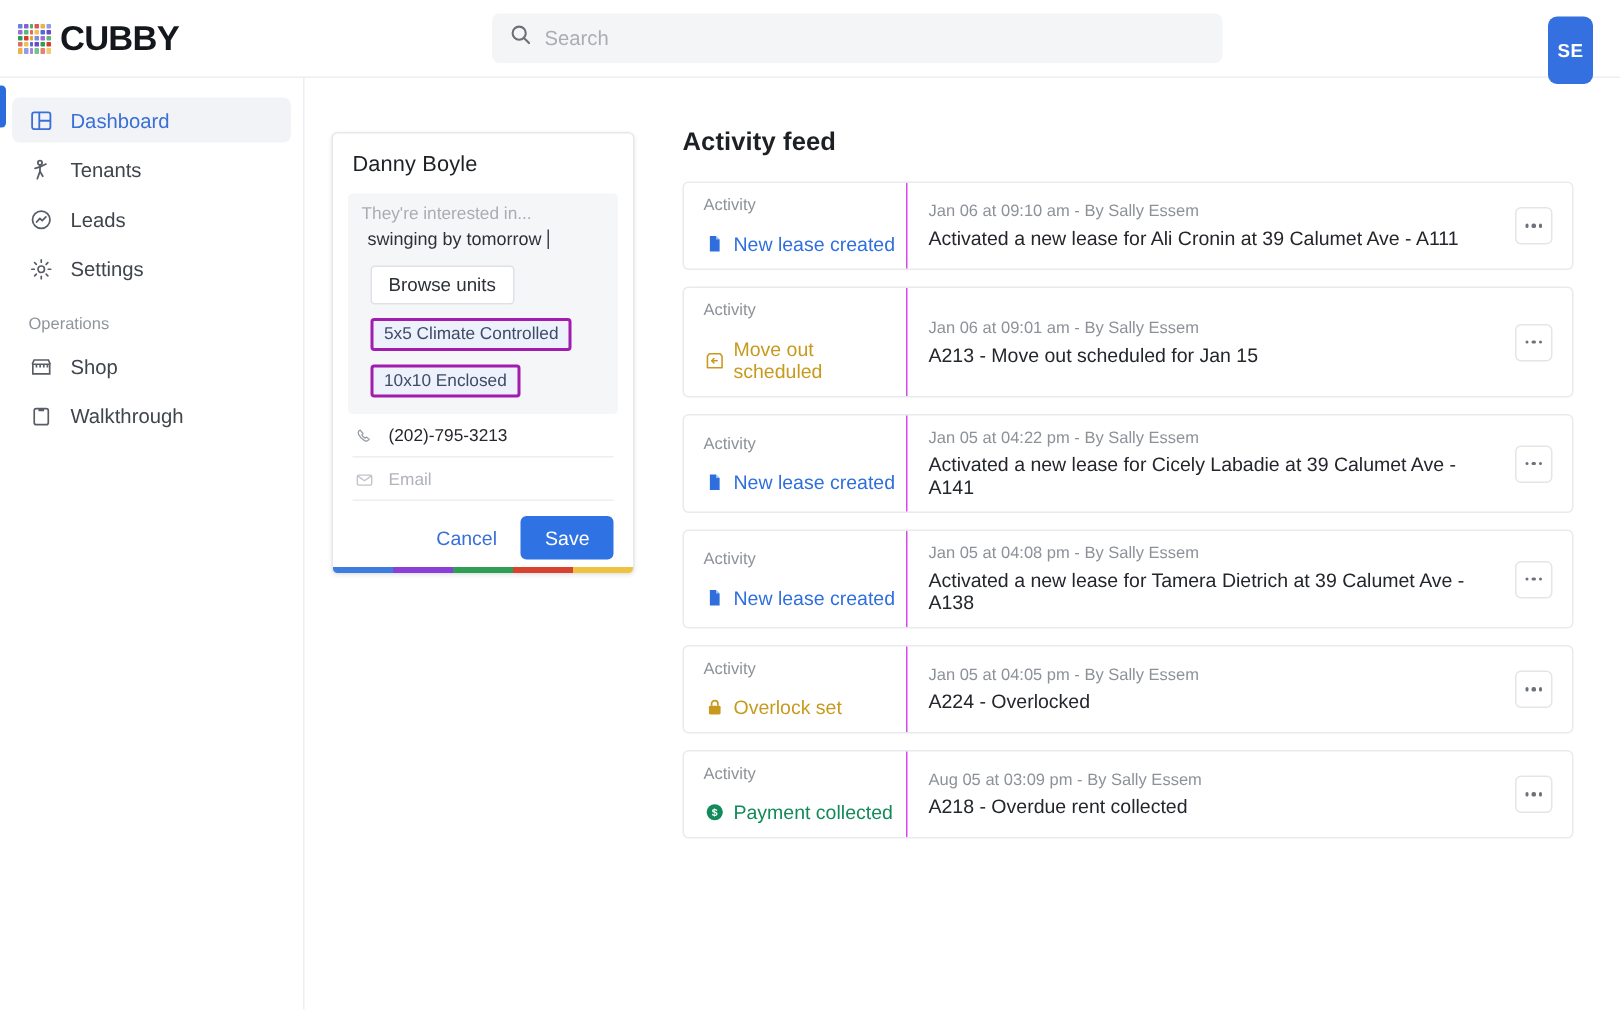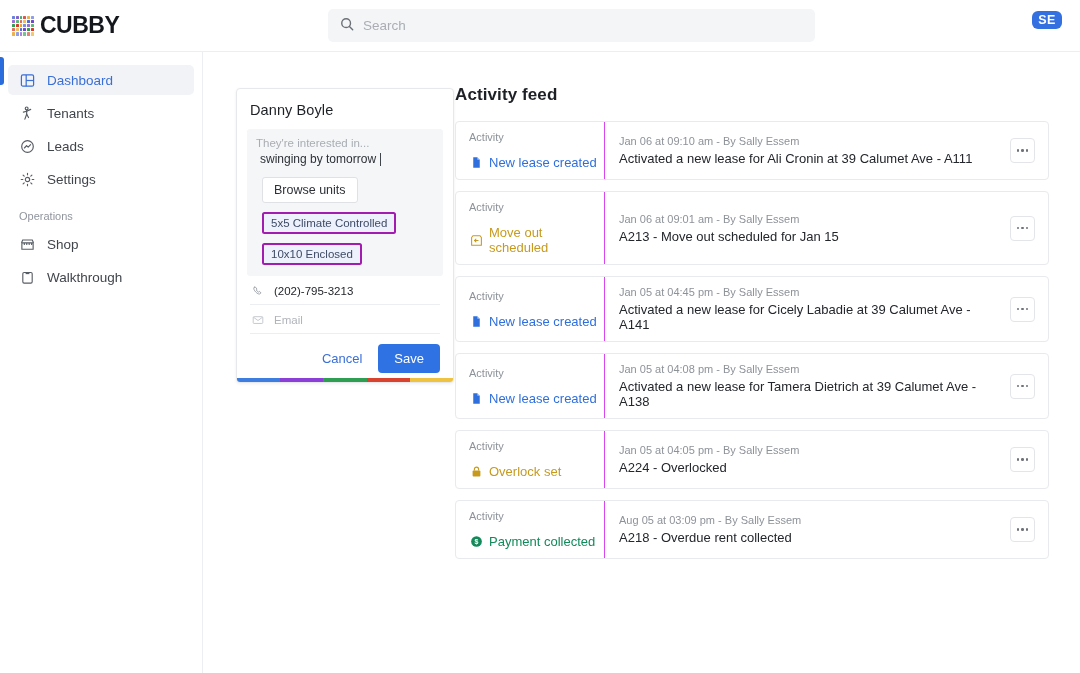--- a/index.html
+++ b/index.html
@@ -40,21 +40,21 @@
   }
   .search-input {
     border: none; outline: none; background: transparent;
     font-size: 13.5px; color: #3c4043; width: 100%;
     font-family: "Liberation Sans", sans-serif;
   }
   .search-input::placeholder { color: #aaaeb4; }
 
   .avatar {
     position: absolute; right: 18px; top: 11px;
-    width: 30px; height: 18px; border-radius: 6px;
+    width: 30px; height: 45px; border-radius: 6px;
     background: #3470e0; color: #ffffff;
     font-size: 12.5px; font-weight: bold;
     display: flex; align-items: center; justify-content: center;
     letter-spacing: 0.3px;
   }
 
   
   .sidebar {
     position: absolute; left: 0; top: 52px;
     width: 203px; height: 621px;
@@ -75,22 +75,22 @@
   .nav-item.active { background: #f1f3f6; color: #3a6fd8; font-weight: normal; }
   .nav-ico { width: 17px; height: 17px; display: flex; align-items: center; justify-content: center; flex: 0 0 17px; }
   .nav-ico svg { display: block; }
   .nav-section {
     font-size: 11px; color: #90959d;
     padding: 13px 0 7px 19px;
   }
 
   
   .leadcard {
-    position: absolute; left: 236px; top: 88px;
-    width: 218px;
+    position: absolute; left: 221px; top: 88px;
+    width: 202px;
     background: #ffffff;
     border: 1px solid #e6e8eb;
     border-radius: 4px;
     box-shadow: 0 1px 3px rgba(20,25,35,0.07);
     padding: 13px 13px 0 13px;
     overflow: hidden;
   }
   .lead-name {
     font-size: 14.5px; color: #1d2025; font-weight: normal;
     margin-bottom: 11px; letter-spacing: 0.1px;
@@ -419,21 +419,21 @@
             <span class="act-type-ico">
               <svg xmlns="http://www.w3.org/2000/svg" width="13" height="13" viewBox="0 0 16 16" fill="none">
                 <path d="M4 1.6h5l3 3v9.8H4z" fill="#2f6fdd"></path>
                 <path d="M9 1.6v3h3" fill="#fff" opacity=".55"></path>
               </svg>
             </span>
             <span style="color:#2f6fdd">New lease created</span>
           </div>
         </div>
         <div class="act-right">
-          <div class="act-meta">Jan 05 at 04:45 pm - By Sally Essem</div>
+          <div class="act-meta">Jan 05 at 04:22 pm - By Sally Essem</div>
           <div class="act-desc">Activated a new lease for Cicely Labadie at 39 Calumet Ave - A141</div>
         </div>
         <div class="act-menu-cell">
           <div class="act-menu">
             <i></i>
             <i></i>
             <i></i>
           </div>
         </div>
       </div>

